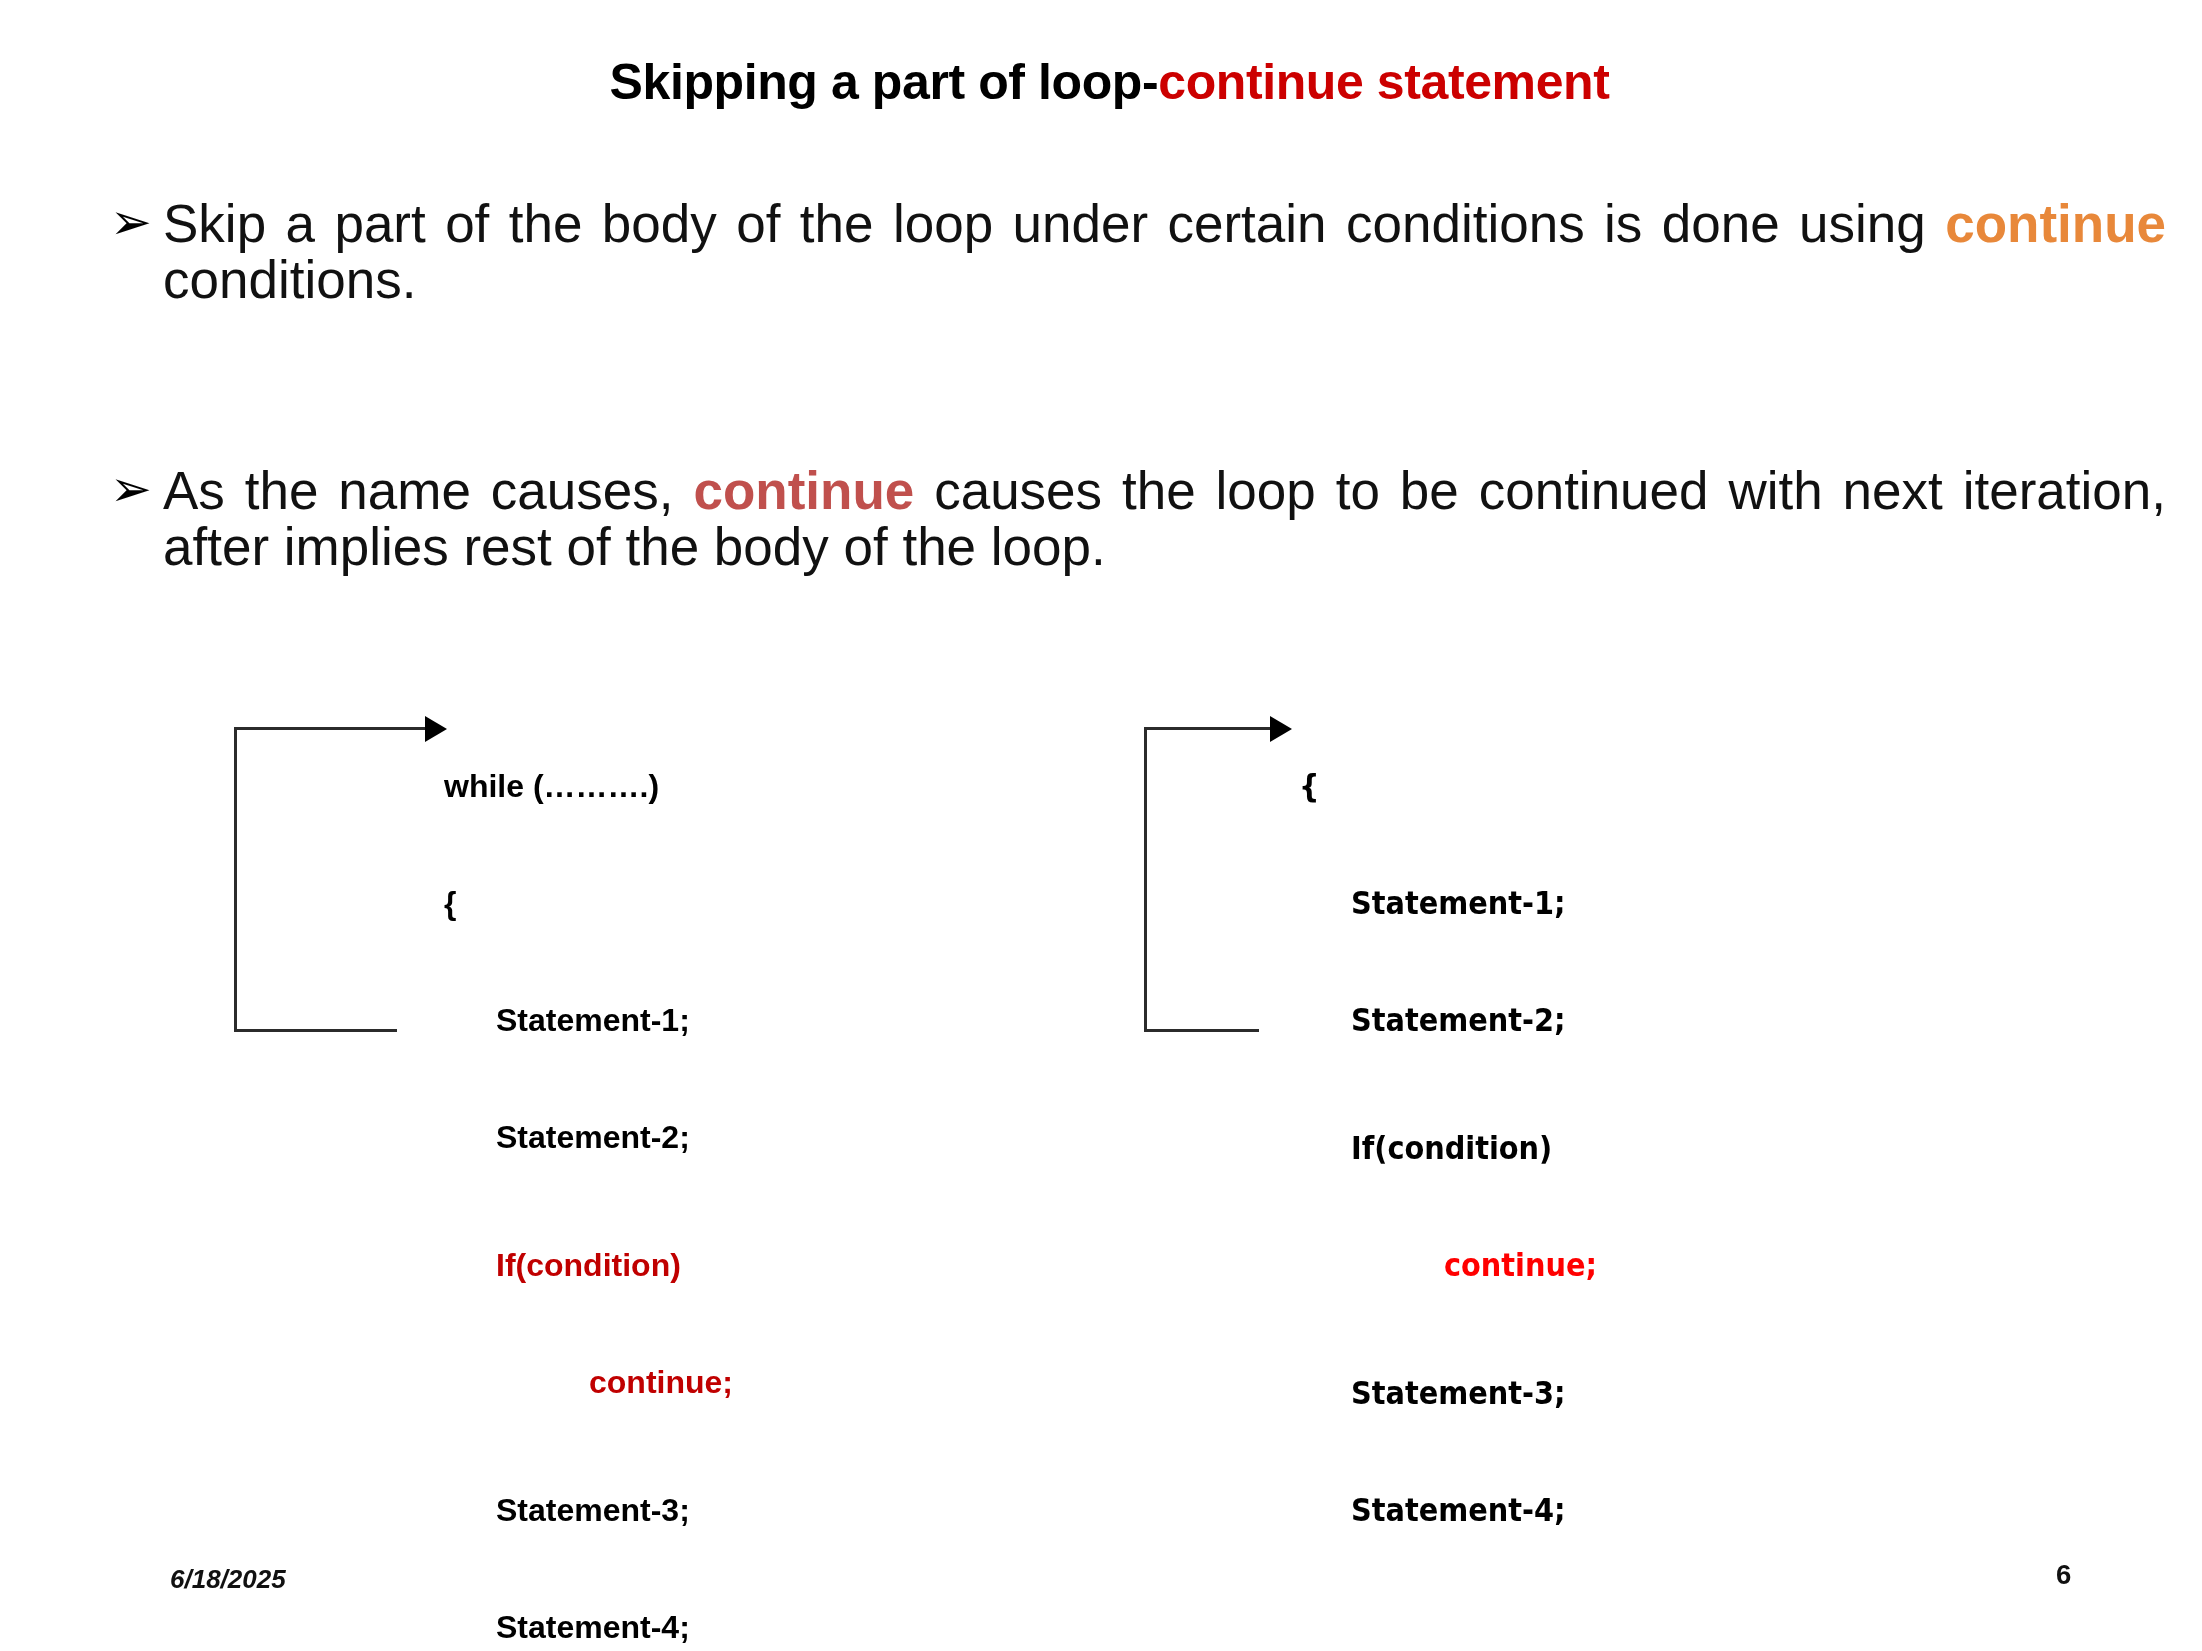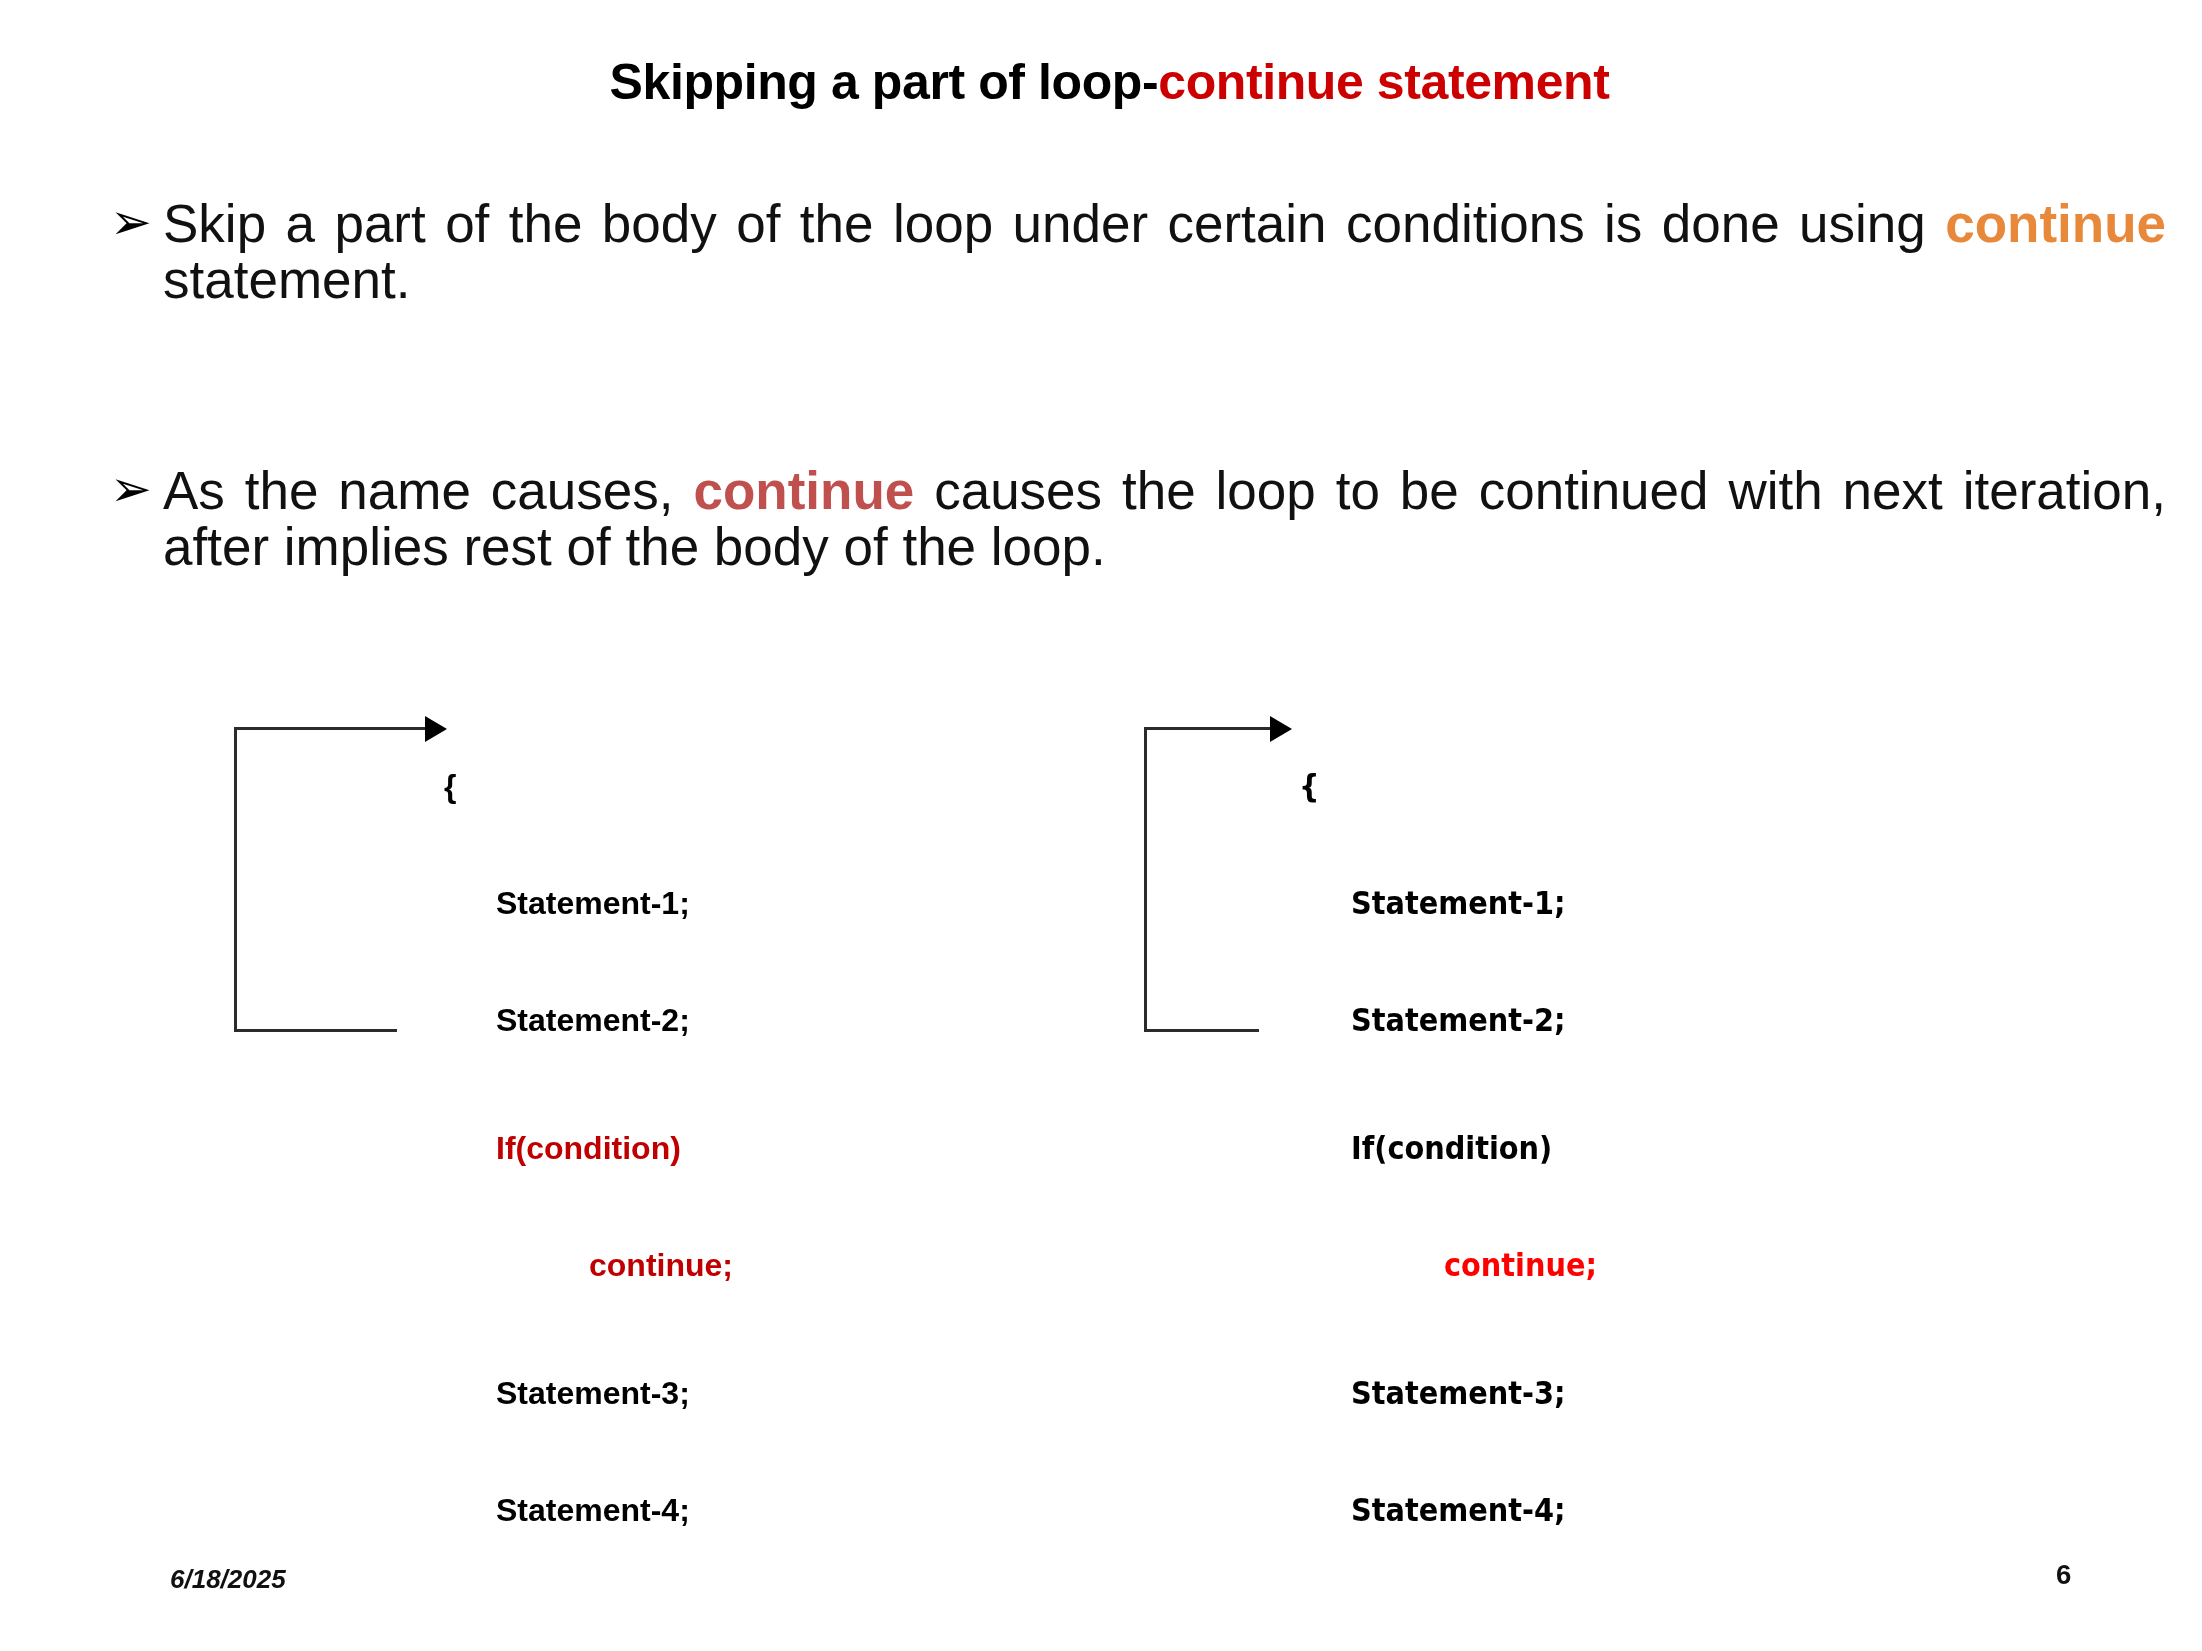--- a/index.html
+++ b/index.html
@@ -128,21 +128,21 @@
 </head>
 <body>
 
 <div class="slide-title">
   <span>Skipping a part of loop-</span><span class="title-accent">continue statement</span>
 </div>
 
 <div class="bullet-block" id="bullet-1">
   <div class="bullet-row">
     <span class="bullet-marker">➢</span>
-    <span class="bullet-text"><span>Skip a part of the body of the loop under certain conditions is done using </span><span class="kw-orange">continue</span><span> statement.</span></span>
+    <span class="bullet-text"><span>Skip a part of the body of the loop under certain conditions is done using </span><span class="kw-orange">continue</span><span> conditions.</span></span>
   </div>
 </div>
 
 <div class="bullet-block" id="bullet-2">
   <div class="bullet-row">
     <span class="bullet-marker">➢</span>
     <span class="bullet-text"><span>As the name causes, </span><span class="kw-brick">continue</span><span> causes the loop to be continued with next iteration, after implies rest of the body of the loop.</span></span>
   </div>
 </div>
 
@@ -154,20 +154,21 @@
 </div>
 
 <div class="loop-bracket" id="bracket-right">
   <div class="bar-top" style="top:0; width:129px;"></div>
   <div class="bar-left" style="height:305px;"></div>
   <div class="bar-bottom" style="top:302px; width:115px;"></div>
   <div class="arrow-head" style="left:126px; top:-11.2px;"></div>
 </div>
 
 <div class="code-block" id="code-left">
+  <span class="code-line c-black">while (……….)</span>
   <span class="code-line c-black">{</span>
   <span class="code-line ind-1 c-black">Statement-1;</span>
   <span class="code-line ind-1 c-black gap-sm">Statement-2;</span>
   <span class="code-line ind-1 c-darkred">If(condition)</span>
   <span class="code-line ind-2 c-darkred gap-sm">continue;</span>
   <span class="code-line ind-1 c-black">Statement-3;</span>
   <span class="code-line ind-1 c-black gap-sm">Statement-4;</span>
   
   
 </div>

